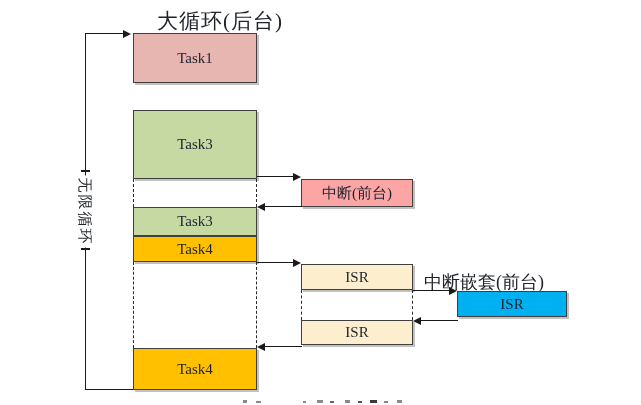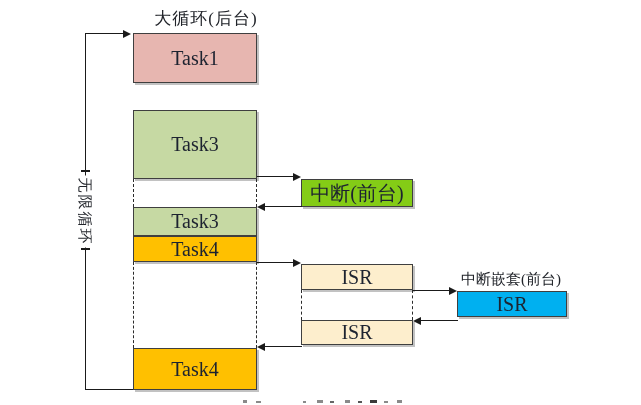--- a/index.html
+++ b/index.html
@@ -13,44 +13,44 @@
     font-family: "Liberation Serif", "DejaVu Serif", serif;
     color: #21242a;
   }
   .box {
     position: absolute;
     border: 1px solid #3f3f3f;
     box-shadow: 2px 2px 0 #c2c2c2;
     display: flex;
     align-items: center;
     justify-content: center;
-    font-size: 20px;
+    font-size: 15px;
     color: #1d2330;
   }
   .gap {
     position: absolute;
     border-left: 1px dashed #2a2a2a;
     border-right: 1px dashed #2a2a2a;
     background: transparent;
   }
   .hl { position: absolute; height: 1px; background: #1a1a1a; }
   .vl { position: absolute; width: 1px; background: #1a1a1a; }
   .ah { position: absolute; width: 0; height: 0;
         border-top: 4px solid transparent; border-bottom: 4px solid transparent; }
   .ah-r { border-left: 8px solid #1a1a1a; }
   .ah-l { border-right: 8px solid #1a1a1a; }
   .title {
     position: absolute;
-    left: 136px; top: 7px; width: 140px; height: 19px;
-    text-align: center; font-size: 17px; letter-spacing: 1px;
+    left: 143px; top: 7px; width: 140px; height: 19px;
+    text-align: right; font-size: 21px; letter-spacing: 1px;
   }
   .nested-title {
     position: absolute;
-    left: 436px; top: 270px; width: 150px; height: 18px;
-    text-align: center; font-size: 15px;
+    left: 424px; top: 270px; width: 150px; height: 18px;
+    font-size: 18px;
   }
   .loop-label {
     position: absolute;
     left: 49px; top: 203px; width: 72px; height: 17px;
     background: #ffffff;
     text-align: center;
     font-size: 15px; letter-spacing: 2px;
     transform: rotate(90deg);
     z-index: 3;
   }
@@ -83,21 +83,21 @@
     <span>Task3</span>
   </div>
   <div class="box" style="left: 133px; top: 236px; width: 124px; height: 26px; background: rgb(255, 192, 0);">
     <span>Task4</span>
   </div>
   <div class="gap" style="left:133px; top:262px; width:124px; height:86px;"></div>
   <div class="box" style="left: 133px; top: 348px; width: 124px; height: 42px; background: rgb(255, 192, 0);">
     <span>Task4</span>
   </div>
 
-  <div class="box" style="left: 301px; top: 179px; width: 112px; height: 28px; background: #84cc16; justify-content: center;">
+  <div class="box" style="left: 301px; top: 179px; width: 112px; height: 28px; background: #fca5a5; justify-content: center;">
     <span>中断(前台)</span>
   </div>
 
   <div class="hl" style="left:257px; top:176px; width:37px;"></div>
   <div class="ah ah-r" style="left:293px; top:173px;"></div>
 
   <div class="hl" style="left:264px; top:206px; width:38px;"></div>
   <div class="ah ah-l" style="left:257px; top:203px;"></div>
 
   <div class="box" style="left: 301px; top: 264px; width: 112px; height: 26px; background: rgb(253, 238, 205);">

